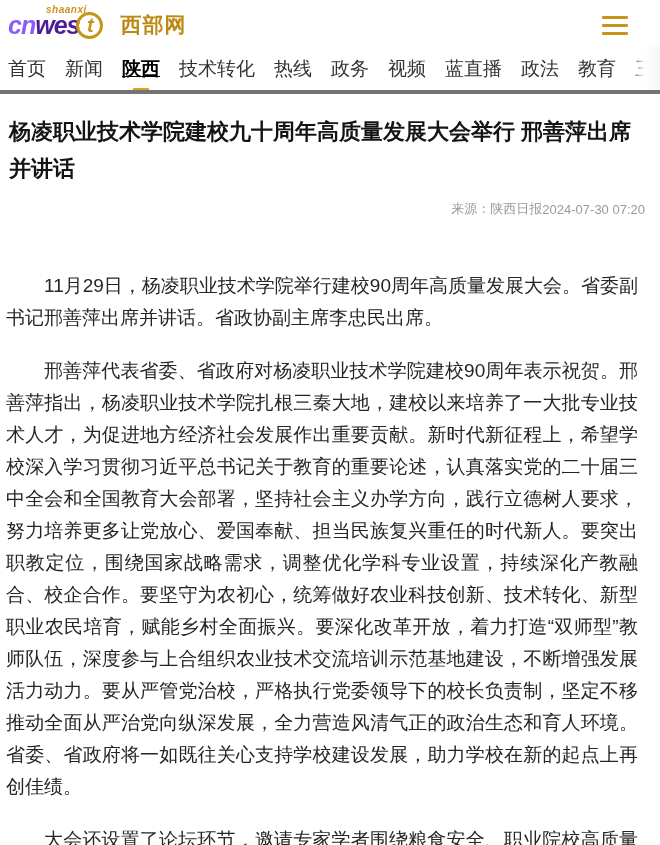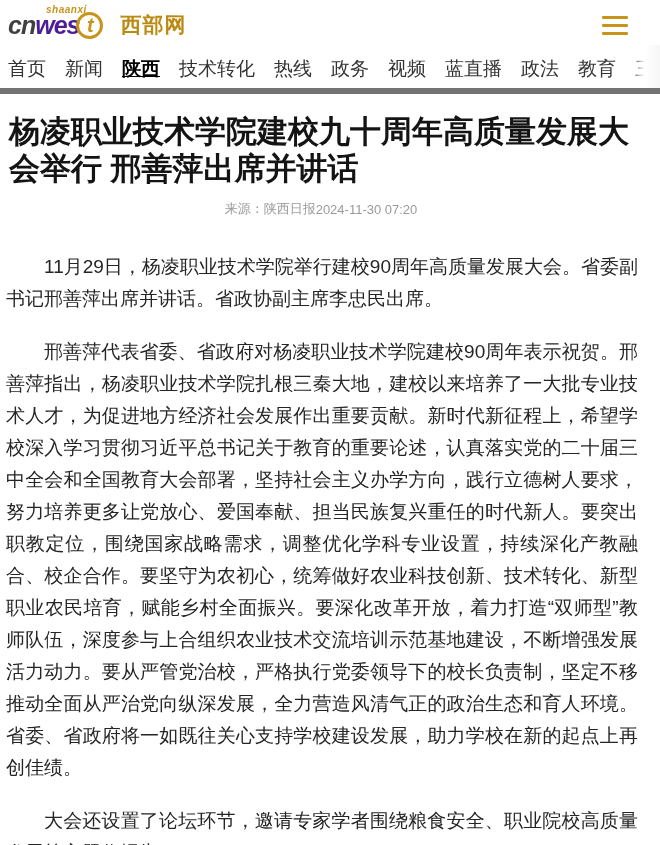--- a/index.html
+++ b/index.html
@@ -18,37 +18,37 @@
   }
   .logo { display: flex; align-items: center; cursor: pointer; }
   .logo-mark {
     position: relative; font-weight: 800; font-style: italic;
     font-size: 25px; letter-spacing: -1px; line-height: 1; display: flex; align-items: center;
   }
   .logo-tagline {
     position: absolute; top: -7px; left: 30px; font-size: 10px; font-weight: 700;
     letter-spacing: 0.5px; color: #c8951c; font-style: italic; margin-left: 8px;
   }
-  .logo-cn { color: #404040; }
+  .logo-cn { color: #8b5cf6; }
   .logo-west { color: #4c1d95; }
   .logo-circle {
     width: 27px; height: 27px; border: 3px solid #c8951c; border-radius: 50%;
     display: inline-flex; align-items: center; justify-content: center;
     color: #c8951c; margin-left: -3px; font-size: 20px;
   }
   .site-name { font-size: 21px; font-weight: 700; color: #bb8a12; margin-left: 17px; letter-spacing: 1px; }
   .menu-btn {
     background: none; border: none; padding: 2px; cursor: pointer;
     display: flex; flex-direction: column; gap: 5px;
   }
   .menu-bar { display: block; width: 26px; height: 3px; background: #c8951c; border-radius: 1px; }
 
   
   .primary-nav {
-    position: relative; height: 49px; border-bottom: 6px solid #737373;
+    position: relative; height: 49px; border-bottom: 4px solid #737373;
     overflow: hidden; white-space: nowrap;
   }
   .nav-scroll {
     display: flex; align-items: center; gap: 19px; height: 48px; padding-left: 8px;
   }
   .nav-item {
     position: relative; font-size: 19px; color: #333; text-decoration: none;
     flex: 0 0 auto; cursor: pointer;
   }
   .nav-item.active { font-weight: 700; color: #000; text-decoration: underline; }
@@ -59,33 +59,33 @@
   .nav-fade {
     position: absolute; top: 0; right: 0; width: 28px; height: 49px;
     background: linear-gradient(to right, rgba(255,255,255,0), #ffffff 45%, #f6f6f6 100%);
     pointer-events: none;
   }
 
   
   .article { padding-bottom: 20px; }
   .article-title {
     margin: 19px 0 0; padding: 0 12px 0 9px;
-    font-size: 31px; line-height: 37px; font-weight: 700; color: #141414;
+    font-size: 22px; line-height: 37px; font-weight: 700; color: #141414;
   }
   .article-meta {
-    display: flex; justify-content: center; align-items: center;
-    padding: 0 27px 0 9px; margin-top: 13px;
+    display: flex; justify-content: flex-end; align-items: center;
+    padding: 0 15px 0 9px; margin-top: 13px;
     font-size: 13px; color: #9a9a9a;
   }
   .article p {
     margin: 0; margin-top: 21px; padding: 0 22px 0 6px;
     font-size: 19px; line-height: 32px; color: #252525;
     text-align: justify; text-indent: 2em;
   }
-  .article p.first { margin-top: 33px; }
+  .article p.first { margin-top: 52px; }
 </style>
 </head>
 <body>
 
 <div class="page">
 
   <header class="site-header">
     <div class="logo">
       <div class="logo-mark">
         <span class="logo-tagline">shaanxi</span>
@@ -119,21 +119,21 @@
       <a class="nav-item">三农</a>
     </div>
     <div class="nav-fade"></div>
   </nav>
 
   <main class="article">
     <h1 class="article-title">杨凌职业技术学院建校九十周年高质量发展大会举行 邢善萍出席并讲话</h1>
 
     <div class="article-meta">
       <span>来源：陕西日报</span>
-      <span>2024-11-30 07:20</span>
+      <span>2024-07-30 07:20</span>
     </div>
 
     <p class="first">11月29日，杨凌职业技术学院举行建校90周年高质量发展大会。省委副书记邢善萍出席并讲话。省政协副主席李忠民出席。</p>
     <p>邢善萍代表省委、省政府对杨凌职业技术学院建校90周年表示祝贺。邢善萍指出，杨凌职业技术学院扎根三秦大地，建校以来培养了一大批专业技术人才，为促进地方经济社会发展作出重要贡献。新时代新征程上，希望学校深入学习贯彻习近平总书记关于教育的重要论述，认真落实党的二十届三中全会和全国教育大会部署，坚持社会主义办学方向，践行立德树人要求，努力培养更多让党放心、爱国奉献、担当民族复兴重任的时代新人。要突出职教定位，围绕国家战略需求，调整优化学科专业设置，持续深化产教融合、校企合作。要坚守为农初心，统筹做好农业科技创新、技术转化、新型职业农民培育，赋能乡村全面振兴。要深化改革开放，着力打造“双师型”教师队伍，深度参与上合组织农业技术交流培训示范基地建设，不断增强发展活力动力。要从严管党治校，严格执行党委领导下的校长负责制，坚定不移推动全面从严治党向纵深发展，全力营造风清气正的政治生态和育人环境。省委、省政府将一如既往关心支持学校建设发展，助力学校在新的起点上再创佳绩。</p>
     <p>大会还设置了论坛环节，邀请专家学者围绕粮食安全、职业院校高质量发展等主题作报告。</p>
   </main>
 
 </div>
 
 </body></html>

